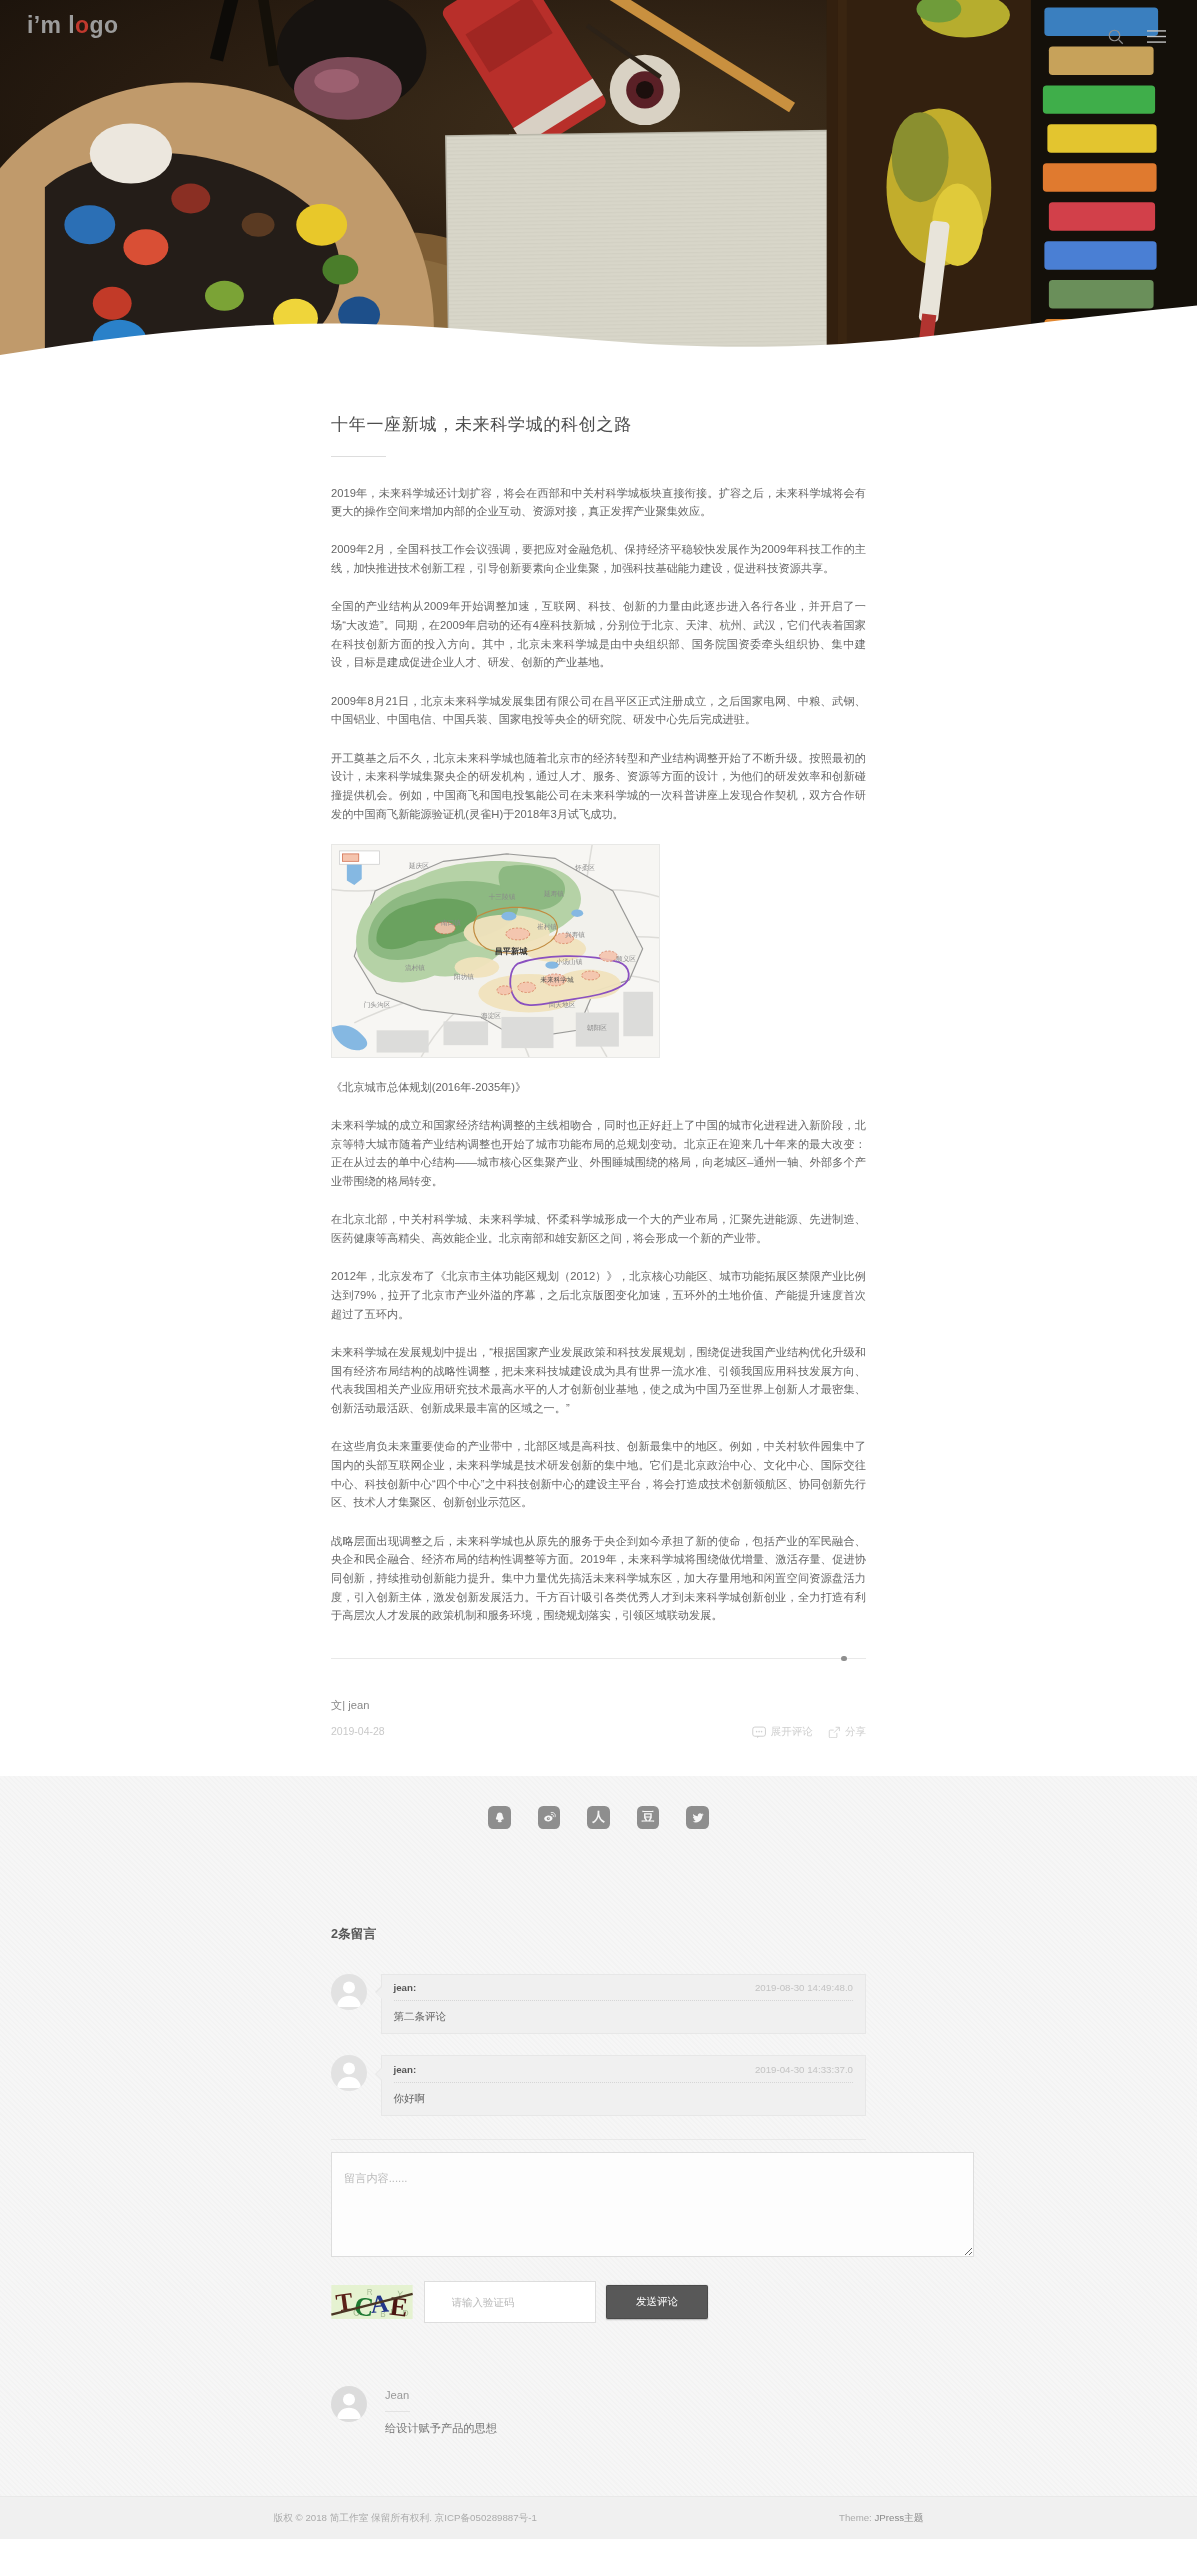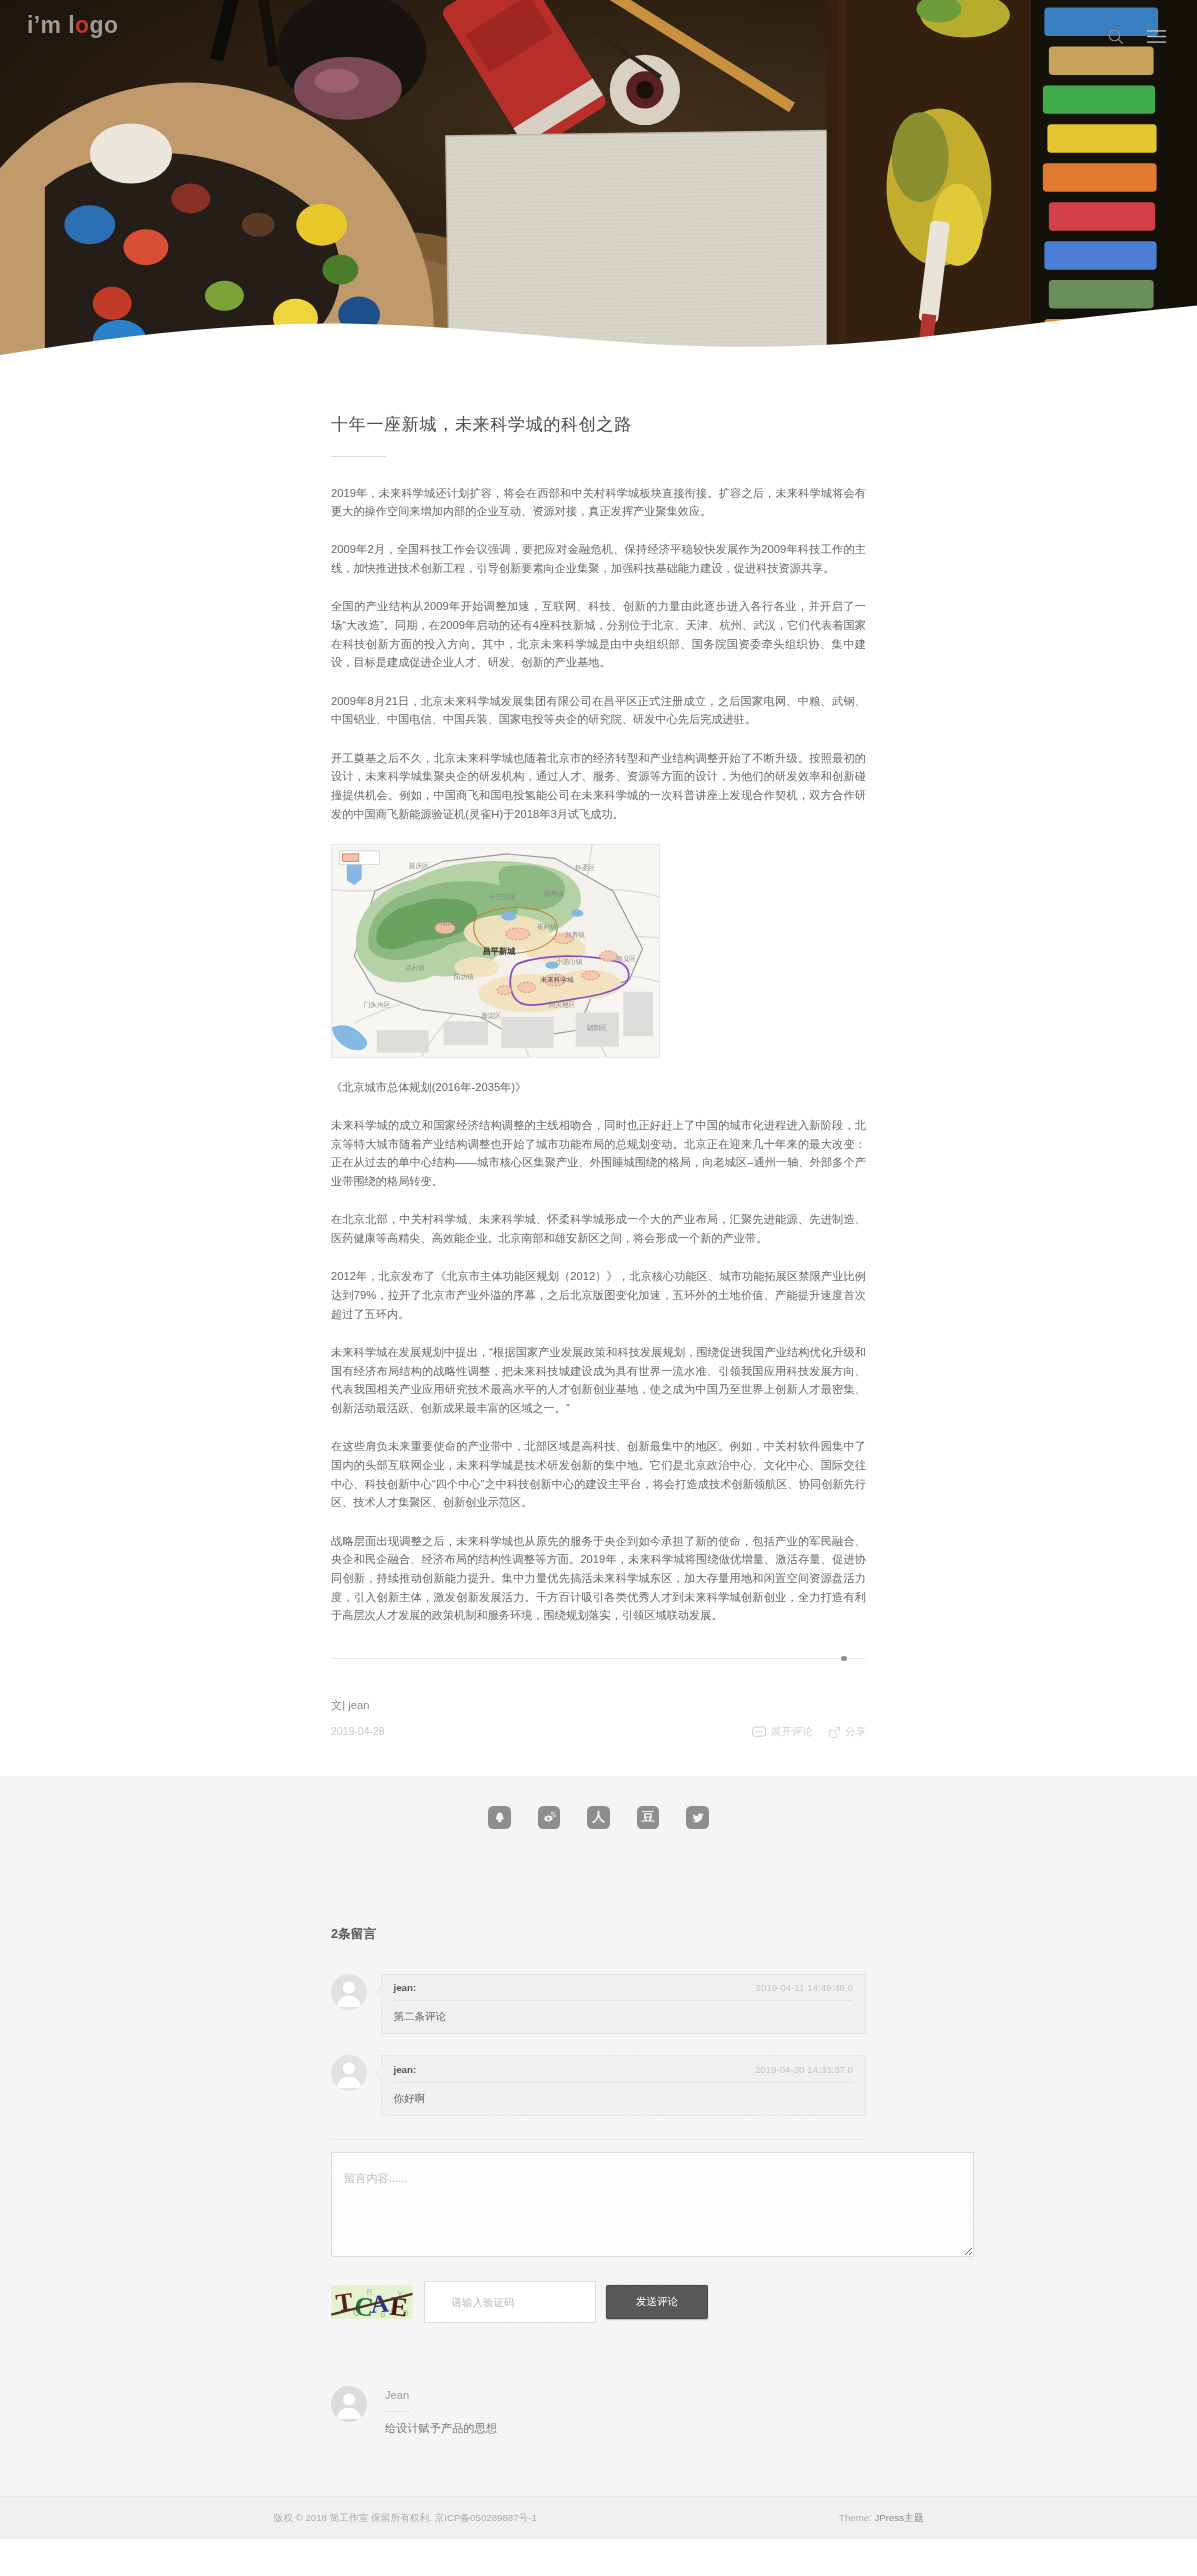--- a/index.html
+++ b/index.html
@@ -283,21 +283,21 @@
             <rect x="14" y="12" width="22" height="10" fill="#f5c4ae" stroke="#d06a4a"></rect>
           </g>
         </svg>
         <span class="map-label" style="left:88px; top:18px">延庆区</span>
         <span class="map-label" style="left:254px; top:19.5px">怀柔区</span>
         <span class="map-label" style="left:171px; top:49px">十三陵镇</span>
         <span class="map-label" style="left:223px; top:46px">延寿镇</span>
         <span class="map-label" style="left:120px; top:75px">南口镇</span>
         <span class="map-label" style="left:216px; top:79px">崔村镇</span>
         <span class="map-label" style="left:244px; top:87px">兴寿镇</span>
-        <span class="map-label bold" style="left:168px; top:102px">昌平新城</span>
+        <span class="map-label bold" style="left:180px; top:102px">昌平新城</span>
         <span class="map-label" style="left:238px; top:114px">小汤山镇</span>
         <span class="map-label" style="left:295px; top:111px">顺义区</span>
         <span class="map-label mid" style="left:226px; top:132px">未来科学城</span>
         <span class="map-label" style="left:133px; top:129px">阳坊镇</span>
         <span class="map-label" style="left:84px; top:120px">流村镇</span>
         <span class="map-label" style="left:46px;  top:157px">门头沟区</span>
         <span class="map-label" style="left:160px; top:168px">海淀区</span>
         <span class="map-label" style="left:231px; top:157px">回天地区</span>
         <span class="map-label" style="left:266px; top:180px">朝阳区</span>
       </figure>
@@ -380,21 +380,21 @@
     <div class="comment first">
       <div class="avatar">
         <svg width="36" height="36" viewBox="0 0 48 48">
             <circle cx="24" cy="18" r="8" fill="#fff"></circle>
             <path d="M8 44 C9 34 16 29 24 29 C32 29 39 34 40 44 Z" fill="#fff"></path>
           </svg>
       </div>
       <div class="bubble">
         <div class="bubble-head">
           <span class="c-author">jean:</span>
-          <span class="c-time">2019-04-11 14:49:48.0</span>
+          <span class="c-time">2019-08-30 14:49:48.0</span>
         </div>
         <div class="c-text">第二条评论</div>
       </div>
     </div>
 
     <div class="comment">
       <div class="avatar">
         <svg width="36" height="36" viewBox="0 0 48 48">
             <circle cx="24" cy="18" r="8" fill="#fff"></circle>
             <path d="M8 44 C9 34 16 29 24 29 C32 29 39 34 40 44 Z" fill="#fff"></path>

